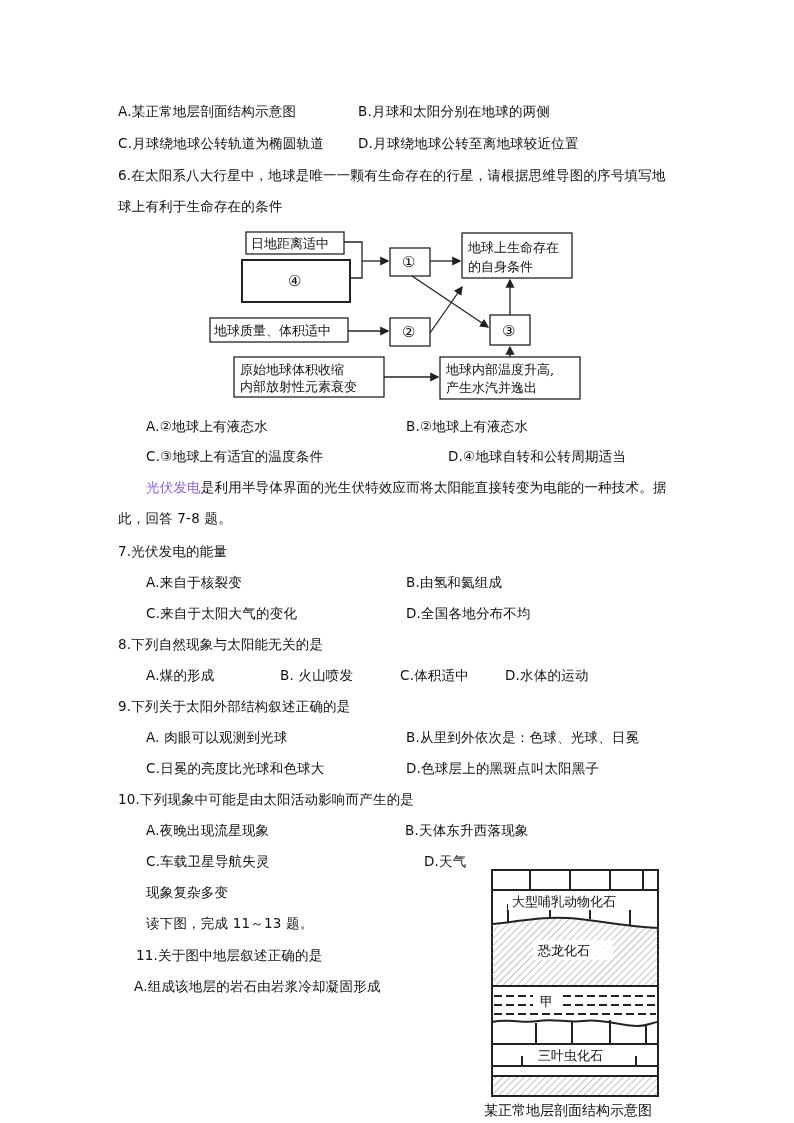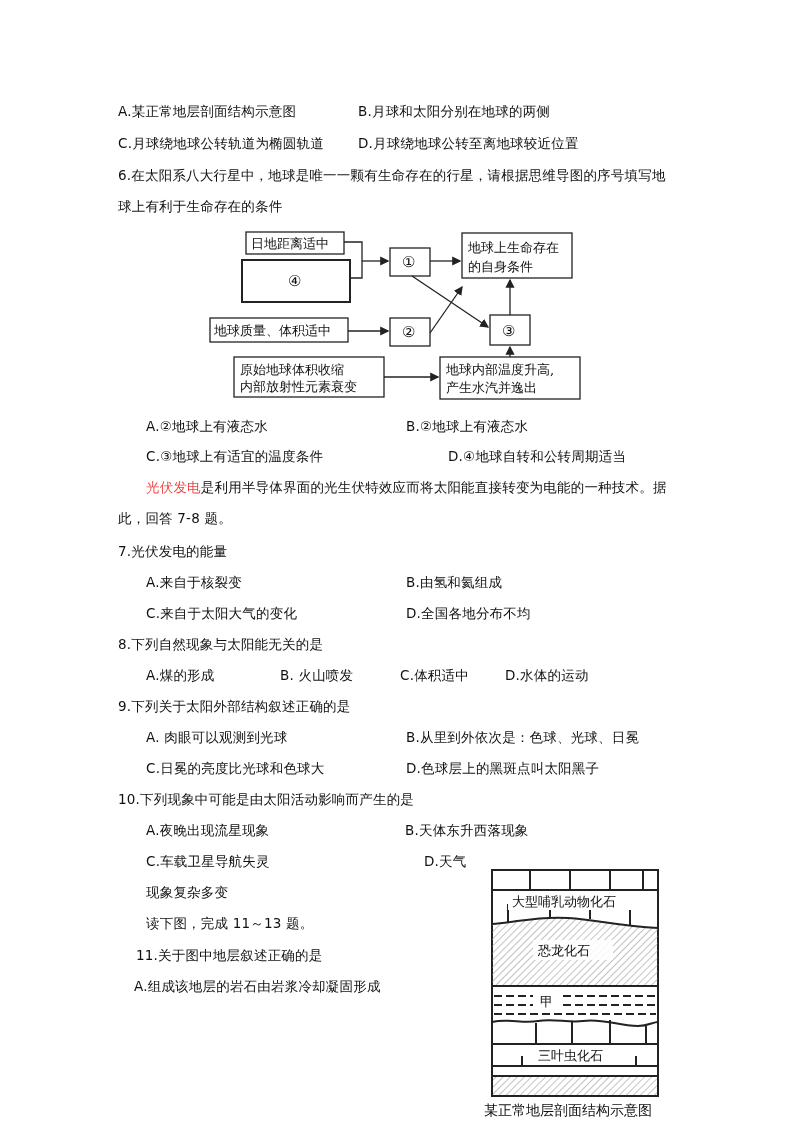--- a/index.html
+++ b/index.html
@@ -1,19 +1,19 @@
 <!DOCTYPE html>
 <html><head>
 <meta charset="utf-8">
 <style>
   html, body { margin: 0; padding: 0; background: #ffffff; }
   body { width: 794px; height: 1123px; position: relative; overflow: hidden;
          font-family: "DejaVu Sans", "Liberation Sans", sans-serif; color: #111; }
   .line { position: absolute; font-size: 13.5px; line-height: 18px; white-space: nowrap; letter-spacing: 0.2px; }
-  .red { color: #ef4444; }
+  .red { color: #8b5cf6; }
   .diagram { position: absolute; left: 200px; top: 225px; width: 400px; height: 180px; }
   .strata { position: absolute; left: 478px; top: 868px; width: 200px; height: 255px; }
   .cap { position: absolute; font-size: 14px; font-weight: normal; white-space: nowrap; }
 </style>
 </head>
 <body>
 
 <div class="line" style="left:118px;top:102px;">
   <span>A.</span><span>某正常地层剖面结构示意图</span>
 </div>

